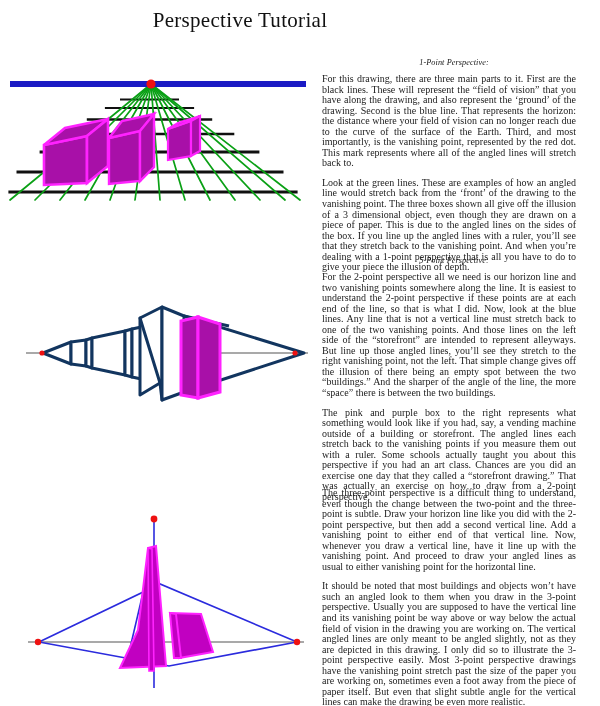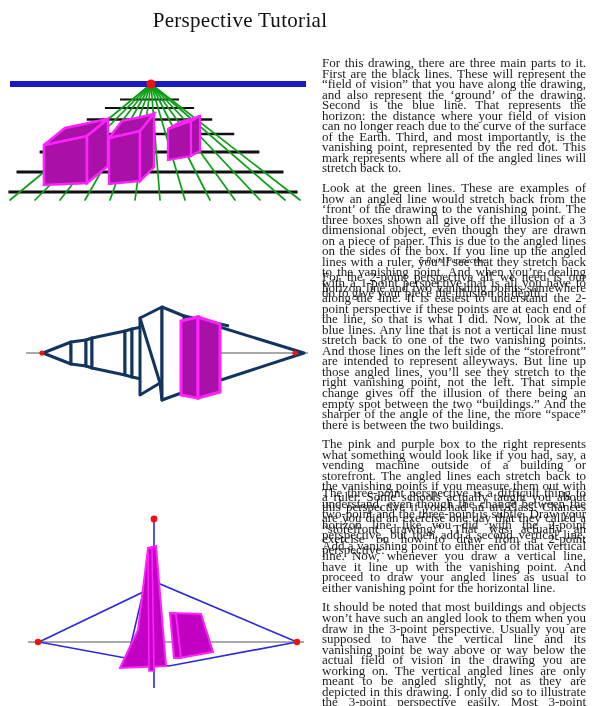--- a/index.html
+++ b/index.html
@@ -48,24 +48,24 @@
   }
   .sec-heading {
     font-style: italic;
     font-size: 8.2px;
     text-align: center;
     margin: 0 0 7px 0;
     color: #151515;
     letter-spacing: 0.1px;
   }
   .para {
-    font-size: 13px;
+    font-size: 10px;
     line-height: 10.55px;
     text-align: justify;
-    margin: 0 0 9px 0;
+    margin: 0 10px 9px 0;
     color: #1b1b1b;
     -webkit-hyphens: none;
     hyphens: none;
     word-spacing: 0.1px;
   }
   .para:last-child { margin-bottom: 0; }
 
   
   #sec-1 { top: 58px; left: 0; width: 600px; height: 190px; }
   #sec-1 .diagram { top: 14px; }
@@ -135,20 +135,21 @@
           <polygon points="79,64 100,47 100,94 79,111" fill="#a810a8" stroke="#ff22ff" stroke-width="2.6"></polygon>
         </g>
 
         <line x1="2" y1="12" x2="298" y2="12" stroke="#1a1ac4" stroke-width="6"></line>
 
         <circle cx="143" cy="12" r="4.6" fill="#ee1111"></circle>
       </svg>
     </div>
 
     <div class="textcol">
+      <div class="sec-heading">1-Point Perspective:</div>
       <p class="para">For this drawing, there are three main parts to it.  First are the black lines.  These will represent the “field of vision” that you have along the drawing, and also represent the ‘ground’ of the drawing.  Second is the blue line.  That represents the horizon: the distance where your field of vision can no longer reach due to the curve of the surface of the Earth.  Third, and most importantly, is the vanishing point, represented by the red dot.  This mark represents where all of the angled lines will stretch back to.</p>
       <p class="para">Look at the green lines.  These are examples of how an angled line would stretch back from the ‘front’ of the drawing to the vanishing point.  The three boxes shown all give off the illusion of a 3 dimensional object, even though they are drawn on a piece of paper.  This is due to the angled lines on the sides of the box.  If you line up the angled lines with a ruler, you’ll see that they stretch back to the vanishing point.  And when you’re dealing with a 1-point perspective that is all you have to do to give your piece the illusion of depth.</p>
     </div>
   </div>
 
   <div class="section" id="sec-2">
 
     <div class="diagram">
       <svg width="305" height="160" viewBox="0 0 305 160">
 

